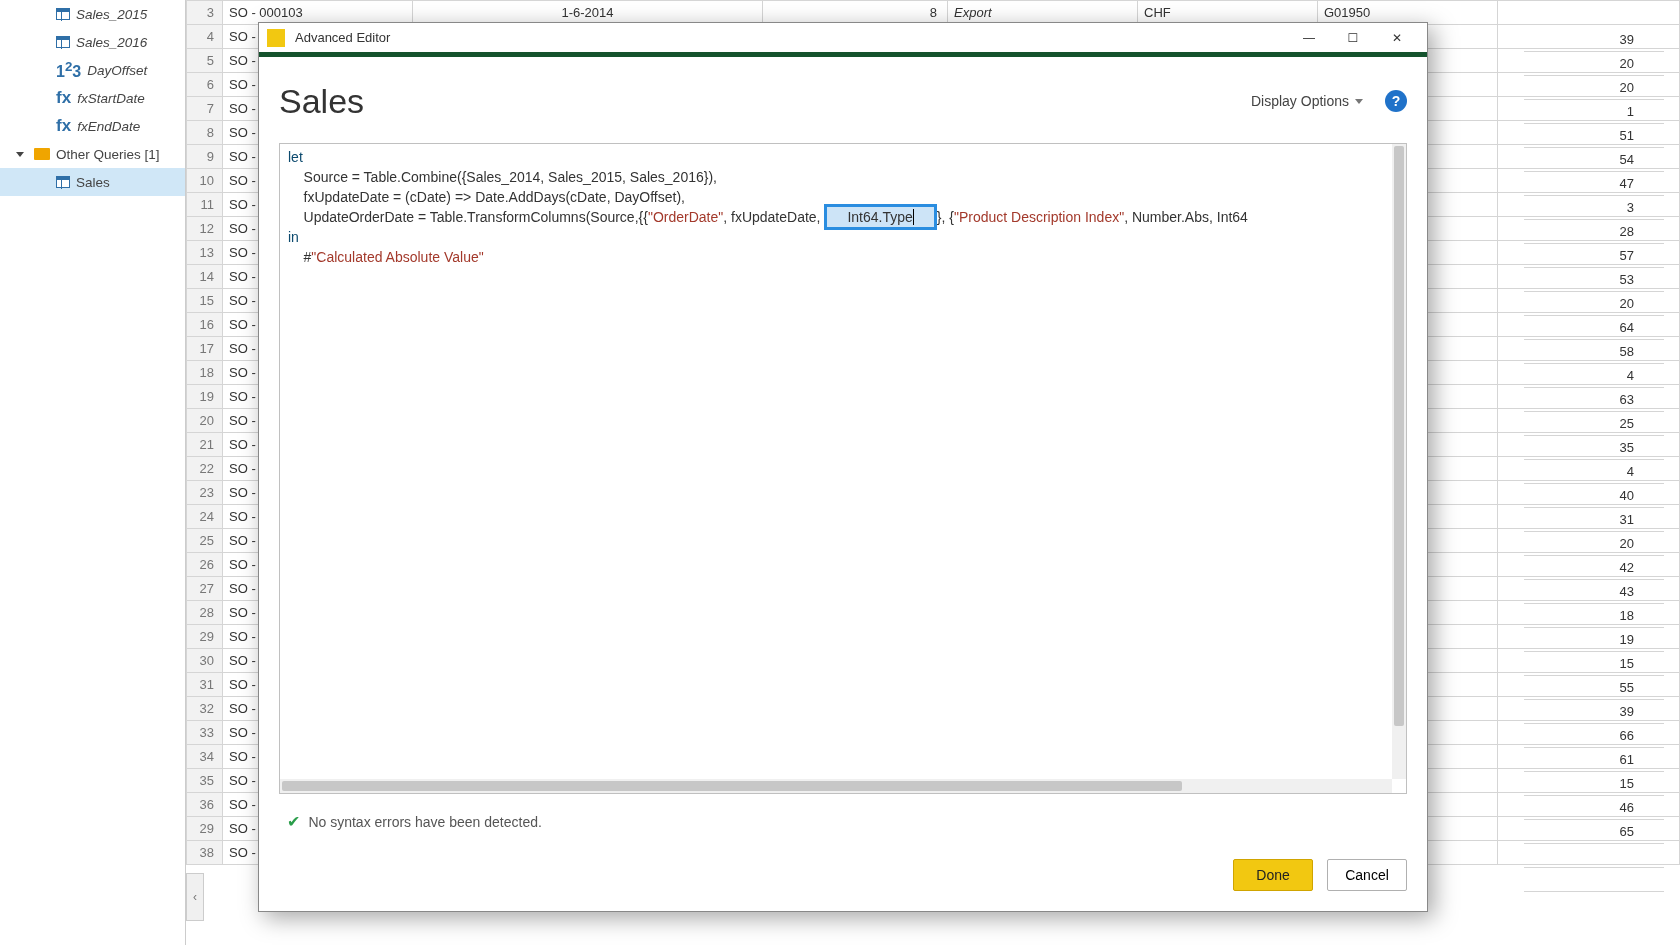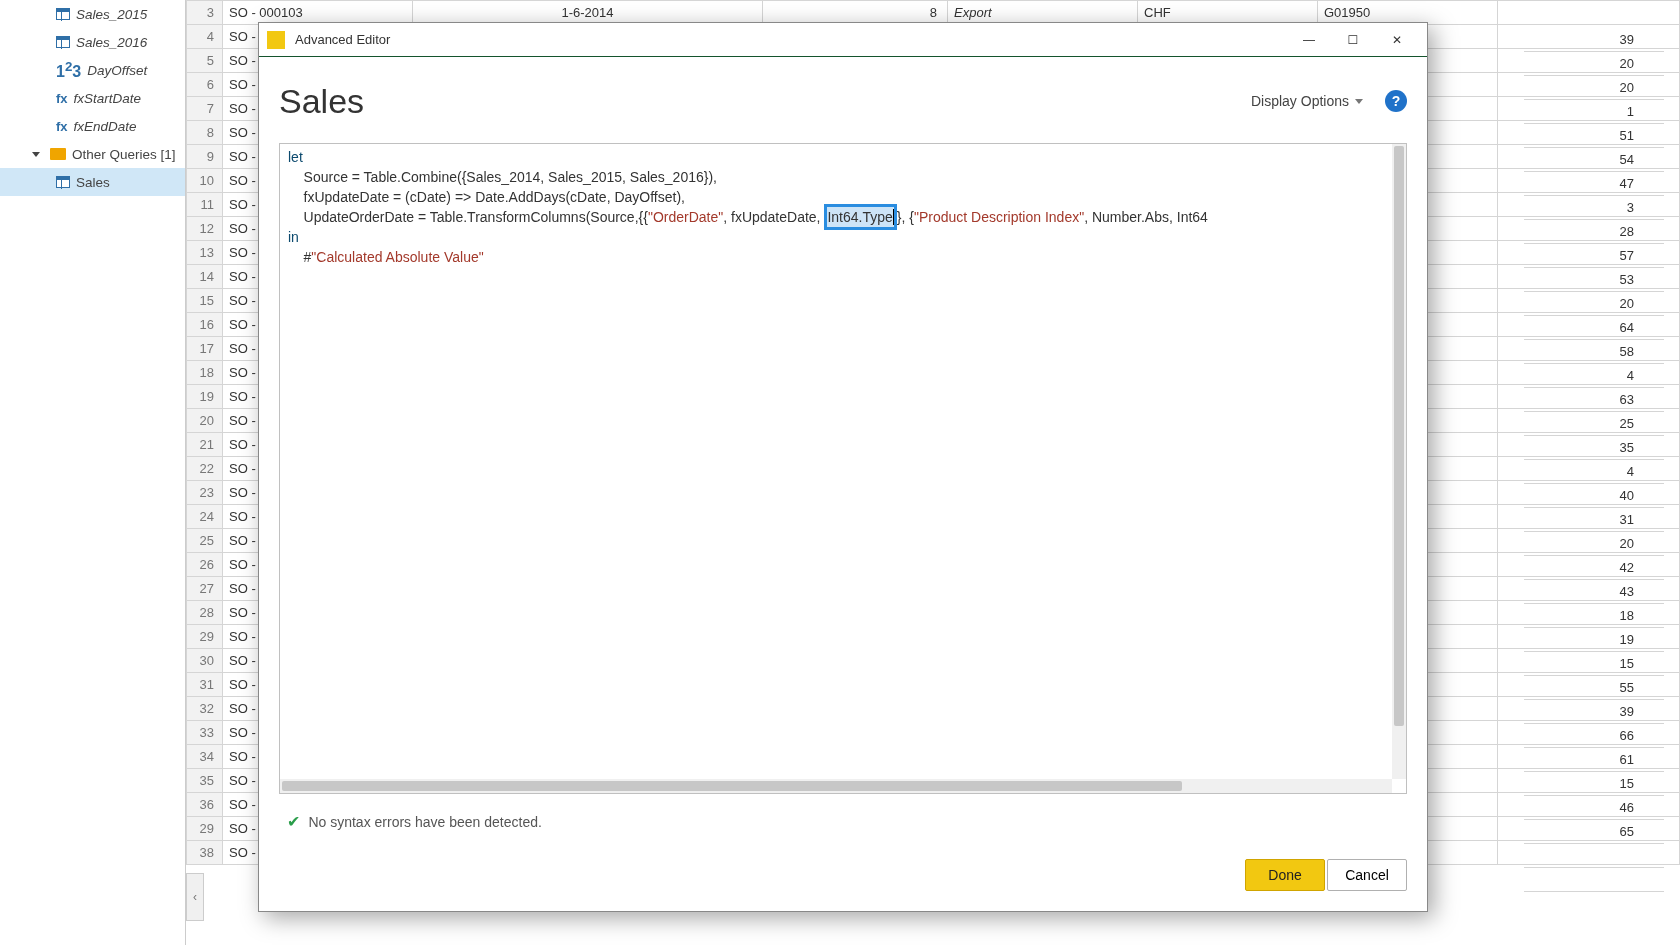--- a/index.html
+++ b/index.html
@@ -5,30 +5,30 @@
 * { margin: 0; padding: 0; box-sizing: border-box; font-family: "Segoe UI", Arial, sans-serif; }
 body { background: #fff; width: 1680px; height: 945px; position: relative; overflow: hidden; }
 
 
 .main-window { position: absolute; inset: 0; display: flex; flex-direction: column; }
 .main-body { flex: 1; display: flex; overflow: hidden; }
 
 
 .queries-tree { width: 186px; border-right: 1px solid #ccc; background: #fff; overflow: hidden; }
 .tree-item { display: flex; align-items: center; height: 28px; padding-left: 56px; font-size: 13.5px; color: #444; gap: 6px; cursor: pointer; font-style: italic; }
-.tree-item.folder { padding-left: 32px; font-style: normal; font-weight: 400; }
+.tree-item.folder { padding-left: 16px; font-style: normal; font-weight: 400; }
 .tree-item .folder-icon { width: 16px; height: 12px; background: #f0a500; border-radius: 1px; display: inline-block; }
 .tree-item.selected { background: #d0e7f7; }
 .tree-item .table-icon { width: 14px; height: 12px; border: 1px solid #2f6fa7; display: inline-block; position: relative; background: #fff; }
 .tree-item .table-icon::before,
 .tree-item .table-icon::after { content: ""; position: absolute; background: #2f6fa7; }
 .tree-item .table-icon::before { top: 0; left: 0; width: 100%; height: 3px; }
 .tree-item .table-icon::after { top: 3px; left: 4px; width: 1px; height: 9px; }
 .tree-item .num-icon { font-weight: 700; color: #2f6fa7; font-style: normal; font-size: 16px; }
-.tree-item .fx-icon { font-weight: 700; color: #2f6fa7; font-style: normal; font-size: 13px; }
+.tree-item .fx-icon { font-weight: 700; color: #2f6fa7; font-style: normal; font-size: 17px; }
 .tree-item .triangle { width: 0; height: 0; border-top: 5px solid #444; border-left: 4px solid transparent; border-right: 4px solid transparent; margin-right: 4px; }
 
 
 .grid-wrap { flex: 1; overflow: hidden; position: relative; }
 .grid { width: 100%; border-collapse: collapse; font-size: 13px; color: #333; }
 .grid td { border: 1px solid #d5d5d5; height: 24px; padding: 0 6px; white-space: nowrap; }
 .grid td.rownum { width: 36px; text-align: right; background: #f2f2f2; color: #777; padding-right: 8px; }
 .grid td.so { width: 190px; }
 .grid td.date { width: 350px; }
 .grid td.eight { width: 185px; text-align: right; padding-right: 10px; }
@@ -39,21 +39,21 @@
 .grid-right-col .rval { height: 24px; border-bottom: 1px solid #d5d5d5; text-align: right; padding-right: 30px; font-size: 13px; line-height: 24px; color: #333; }
 .collapse-handle { position: absolute; left: 0; bottom: 24px; width: 18px; height: 48px; background: #f0f0f0; border: 1px solid #ccc; display: flex; align-items: center; justify-content: center; color: #777; font-size: 12px; }
 
 
 .status-bar { height: 26px; border-top: 1px solid #ccc; background: #f2f2f2; display: flex; align-items: center; padding: 0 12px; font-size: 12px; color: #666; gap: 24px; }
 .status-bar .divider { width: 1px; height: 16px; background: #ccc; }
 
 
 .modal { position: absolute; left: 258px; top: 22px; width: 1170px; height: 890px; background: #fff; border: 1px solid #888; box-shadow: 6px 6px 22px rgba(0,0,0,.35); display: flex; flex-direction: column; }
 
-.title-bar { height: 34px; background: #fff; display: flex; align-items: center; padding: 0 8px; border-bottom: 1px solid #14532d; }
+.title-bar { height: 34px; background: #fff; display: flex; align-items: center; padding: 0 8px; border-bottom: 5px solid #14532d; }
 .title-bar .app-icon { width: 18px; height: 18px; background: #f2c811; display: inline-block; margin-right: 10px; }
 .title-bar .title { font-size: 13px; color: #333; }
 .title-bar .spacer { flex: 1; }
 .win-btn { width: 44px; height: 30px; display: flex; align-items: center; justify-content: center; color: #333; font-size: 12px; cursor: pointer; }
 
 .modal-body { flex: 1; display: flex; flex-direction: column; padding: 18px 20px 0 20px; gap: 10px; }
 
 .header-row { display: flex; align-items: center; height: 52px; }
 .query-name { font-size: 34px; color: #333; font-weight: 300; }
 .header-row .spacer { flex: 1; }
@@ -65,27 +65,27 @@
 .editor-scroll { position: absolute; inset: 0 14px 14px 0; overflow: hidden; }
 .editor-scrollbar-v { position: absolute; right: 0; top: 0; width: 14px; bottom: 14px; background: #f0f0f0; }
 .editor-scrollbar-v .thumb { position: absolute; left: 2px; width: 10px; top: 2px; height: 580px; background: #c7c7c7; border-radius: 2px; }
 .editor-scrollbar-h { position: absolute; left: 0; right: 14px; bottom: 0; height: 14px; background: #f0f0f0; }
 .editor-scrollbar-h .thumb { position: absolute; top: 2px; height: 10px; left: 2px; width: 900px; background: #c7c7c7; border-radius: 2px; }
 
 .editor-content { font-family: Consolas, "Courier New", monospace; font-size: 14px; line-height: 19px; padding: 4px 8px; color: #333; white-space: pre; }
 .kw { color: #0c4a6e; }
 .ident { color: #333; }
 .str { color: #a3392b; }
-.highlight-box { border: 3px solid #2a8de0; padding: 2px 0; background: #cde4f7; position: relative; }
+.highlight-box { border: 3px solid #2a8de0; padding: 2px 20px; background: #cde4f7; position: relative; }
 .cursor-mark { border-right: 1px solid #000; }
 
 .syntax-row { padding: 8px 0 0 8px; display: flex; align-items: center; gap: 8px; font-size: 14px; color: #555; }
 .syntax-row .check { color: #2a9d4a; font-size: 16px; }
 
-.button-row { display: flex; justify-content: flex-end; gap: 2px; padding: 18px 0 20px 0; }
+.button-row { display: flex; justify-content: flex-end; gap: 14px; padding: 18px 0 20px 0; }
 .btn { min-width: 80px; height: 32px; border-radius: 2px; font-size: 14px; display: flex; align-items: center; justify-content: center; cursor: pointer; border: 1px solid #b0b0b0; background: #fff; }
 .btn.primary { background: #f2c811; border-color: #d0a400; color: #222; font-weight: 500; }
 
 </style>
 </head>
 <body>
 
 <div class="main-window">
   <div class="main-body">
 

